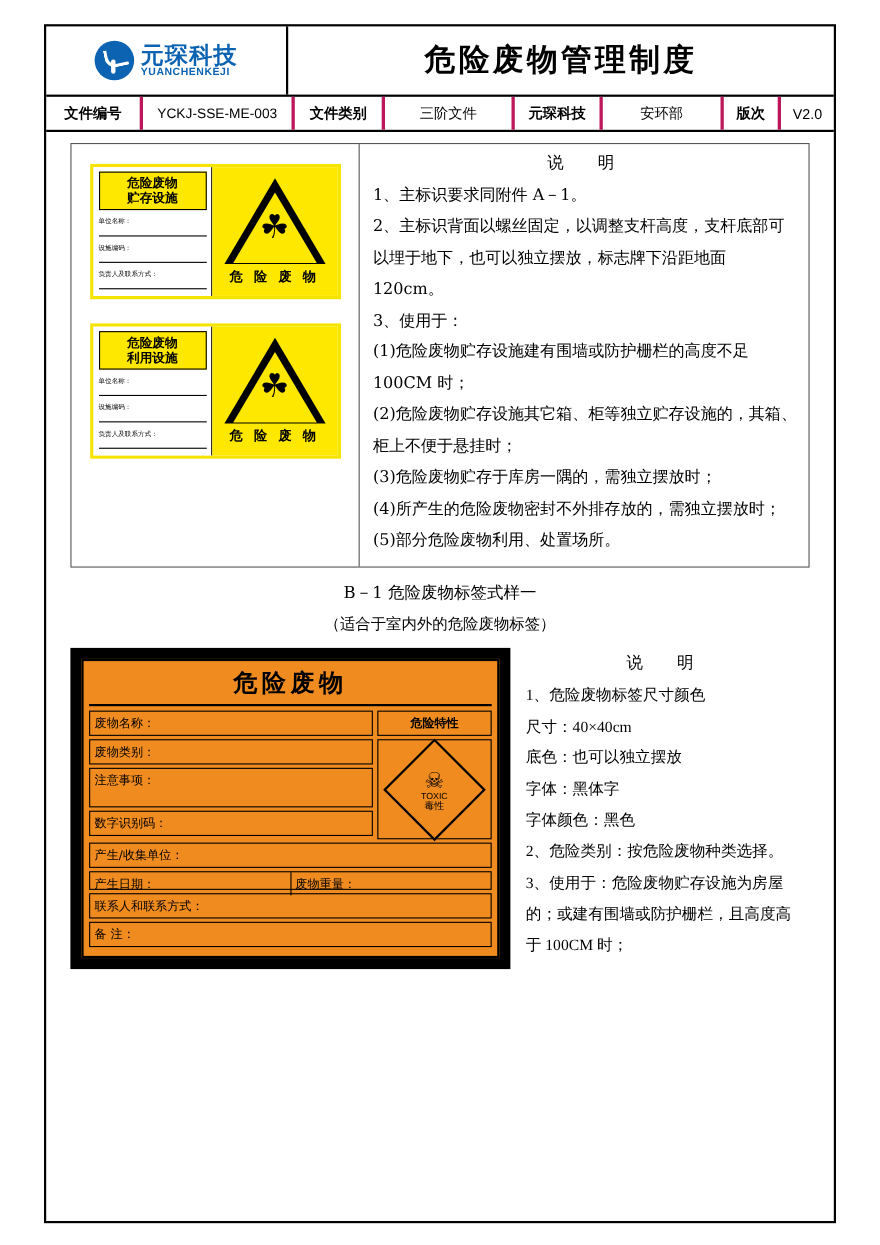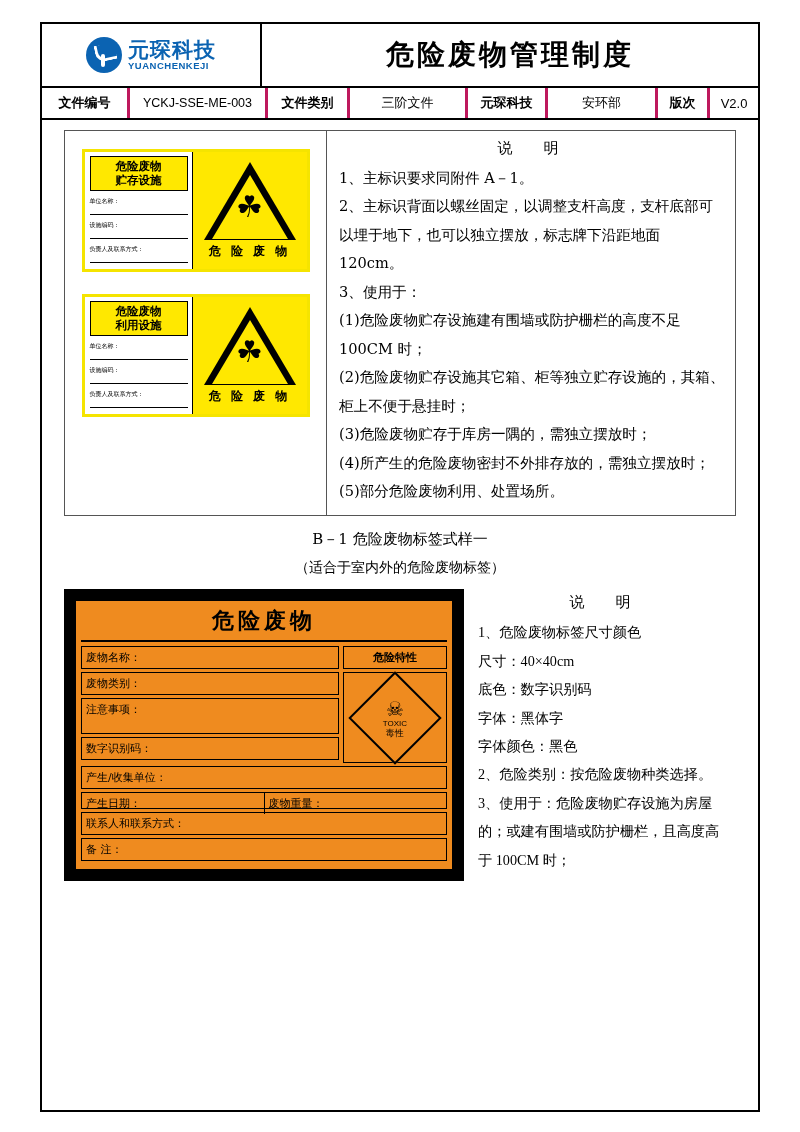--- a/index.html
+++ b/index.html
@@ -317,21 +317,21 @@
             <div class="lrow">联系人和联系方式：</div>
             <div class="lrow">备 注：</div>
           </div>
         </div>
       </div>
 
       <div class="blk2-right">
         <div class="shuoming">说　明</div>
         <p class="ptxt2">1、危险废物标签尺寸颜色</p>
         <p class="ptxt2">尺寸：40×40cm</p>
-        <p class="ptxt2">底色：数字识别码</p>
+        <p class="ptxt2">底色：也可以独立摆放</p>
         <p class="ptxt2">字体：黑体字</p>
         <p class="ptxt2">字体颜色：黑色</p>
         <p class="ptxt2">2、危险类别：按危险废物种类选择。</p>
         <p class="ptxt2">3、使用于：危险废物贮存设施为房屋的；或建有围墙或防护栅栏，且高度高于 100CM 时；</p>
       </div>
     </div>
 
   </div>
 </div>
 

